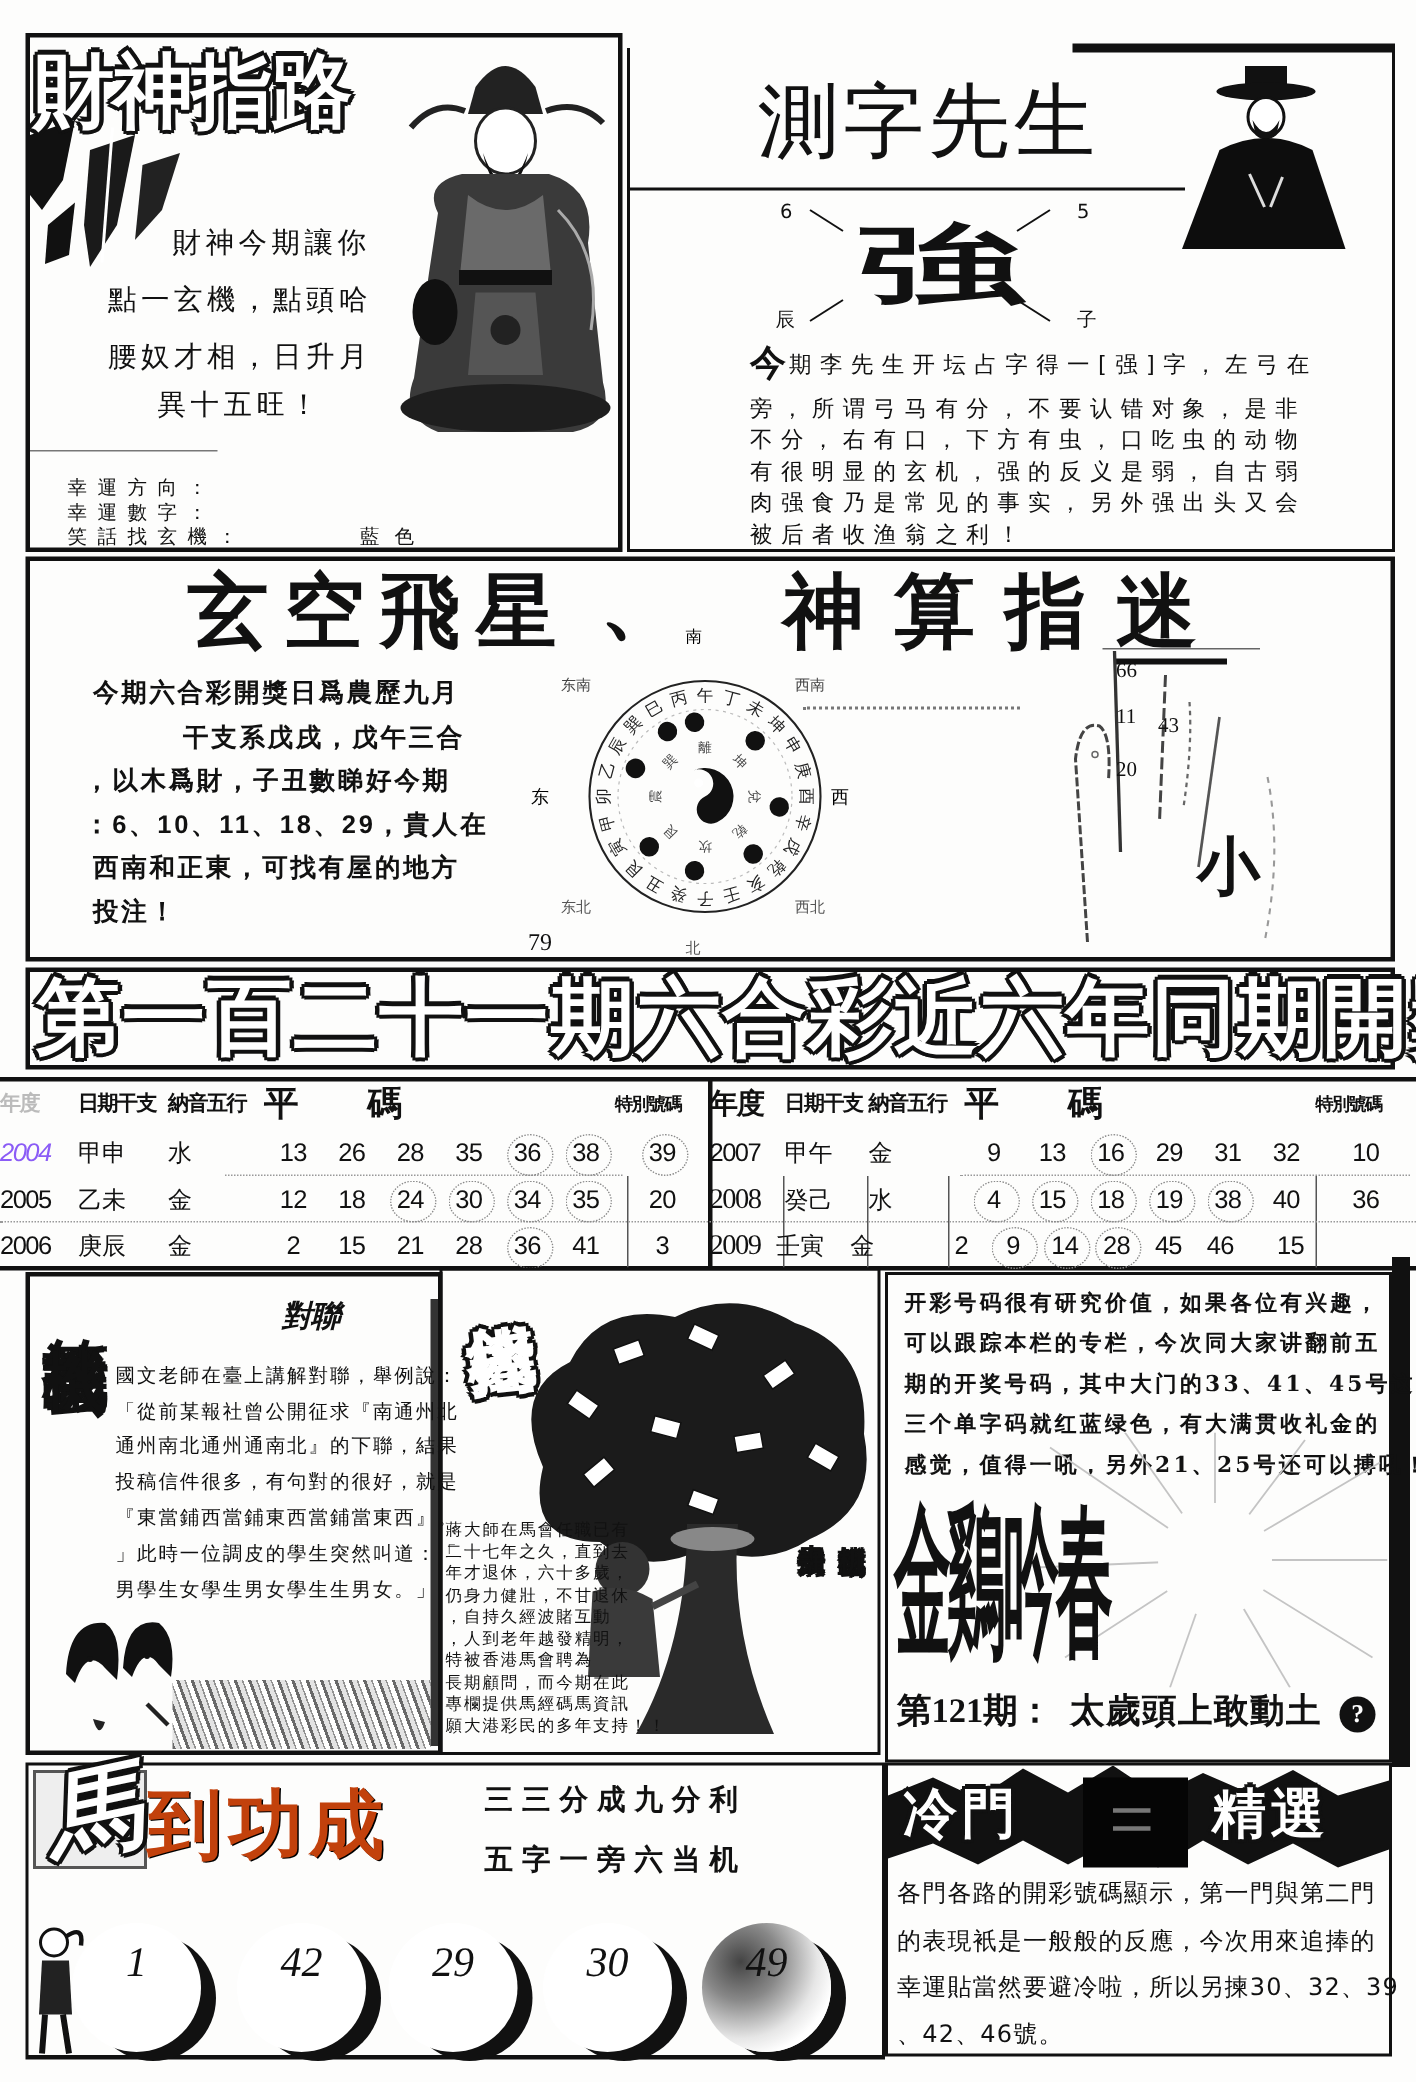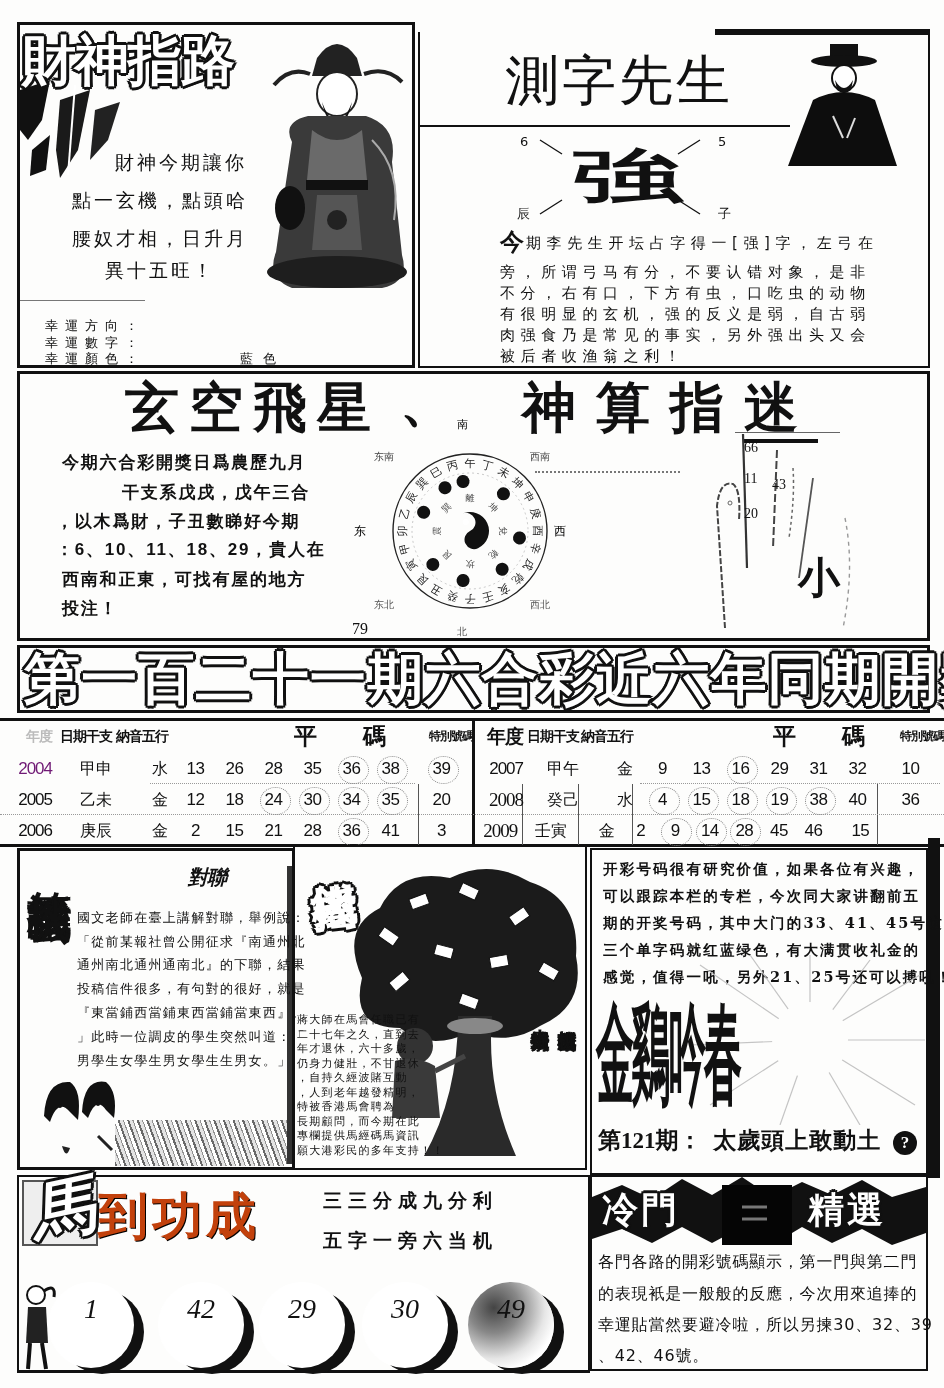--- a/index.html
+++ b/index.html
@@ -23,21 +23,21 @@
 .cz-lead{font-size:24px;font-weight:bold;letter-spacing:2px;vertical-align:-2px}
 
 .xk-title{font-size:54px;font-weight:bold;letter-spacing:10px;line-height:60px}
 .xk-last{border-bottom:4px solid #111}
 .xk-line{font-size:17px;font-weight:bold;letter-spacing:1.8px;line-height:22px}
 .hand-num{font-family:"Liberation Serif",serif;font-size:14px;line-height:16px}
 
 .banner-title{font-size:56px;font-weight:bold;letter-spacing:1.2px;line-height:50px}
 
 .trow{position:absolute;display:flex;align-items:center;height:31px;line-height:31px}
-.c{text-align:right;font-size:16px}
+.c{text-align:left;font-size:16px}
 .hdr{font-size:14px;font-weight:bold;letter-spacing:-1px}
 .num{position:relative;width:39px;text-align:center;font-size:17px;letter-spacing:-0.5px;font-family:"Liberation Sans",sans-serif}
 .num[data-circled="true"]::before{content:"";position:absolute;left:50%;top:50%;width:29px;height:26px;margin:-13px 0 0 -14px;border:1.5px dotted #8a8a8a;border-radius:50%}
 .yr{font-family:"Liberation Sans",sans-serif;font-size:17px;letter-spacing:-1px}
 
 .jk-title{font-size:44px;font-weight:bold;writing-mode:vertical-rl;letter-spacing:2px;line-height:48px}
 .jk-line{font-size:13px;letter-spacing:1.3px;line-height:16px}
 
 .tr-title{font-size:46px;font-weight:bold;writing-mode:vertical-rl;line-height:54px;transform:rotate(-6deg)}
 .tr-line{font-size:11px;letter-spacing:1.3px;line-height:14px}
@@ -85,21 +85,21 @@
     <ellipse cx="75" cy="242" rx="70" ry="16" fill="#1e1e1e"></ellipse>
     <path d="M110,110 Q140,140 132,190" stroke="#aaa" stroke-width="2" fill="none"></path>
   </svg>
   <div class="a cs-line" style="left:115px;top:150px">財神今期讓你</div>
   <div class="a cs-line" style="left:72px;top:188px">點一玄機，點頭哈</div>
   <div class="a cs-line" style="left:72px;top:226px">腰奴才相，日升月</div>
   <div class="a cs-line" style="left:105px;top:258px">異十五旺！</div>
   <div class="bar" style="left:20px;top:300px;width:125px;height:1px;background:#777"></div>
   <div class="a lucky" style="left:45px;top:318px">幸運方向：</div>
   <div class="a lucky" style="left:45px;top:335px">幸運數字：</div>
-  <div class="a lucky" style="left:45px;top:351px">幸運顏色：</div>
+  <div class="a lucky" style="left:45px;top:351px">笑話找玄機：</div>
   <div class="a lucky" style="left:240px;top:318px"></div>
   <div class="a lucky" style="left:240px;top:335px"></div>
   <div class="a lucky" style="left:240px;top:351px;letter-spacing:10px">藍色</div>
 </section>
 
 <section>
   <div class="frame" style="left:418px;top:32px;width:512px;height:336px;border-width:0 2px 2px 2px"></div>
   <div class="bar" style="left:715px;top:29px;width:215px;height:6px"></div>
   <div class="bar" style="left:418px;top:125px;width:372px;height:2px"></div>
   <div class="a cz-title" style="left:505px;top:50px">測字先生</div>
@@ -332,21 +332,21 @@
   <div class="trow" style="left:0;top:721px;width:473px">
     <span class="c hdr" style="width:52px;color:#bbb">年度</span>
     <span class="c hdr" style="width:60px">日期干支</span>
     <span class="c hdr" style="width:56px">納音五行</span>
     <span style="width:8px"></span>
     <span class="c" style="width:234px;font-size:23px;font-weight:bold;padding-right:24px">平　　碼</span>
     <span class="c hdr" style="width:63px;font-size:12px">特別號碼</span>
   </div>
 
   <div class="trow" style="left:0;top:753px;width:473px">
-    <span class="c yr" style="width:52px;color:#701a75;">2004</span>
+    <span class="c yr" style="width:52px;color:#8b5cf6;font-style:italic">2004</span>
     <span class="c" style="width:60px">甲申</span>
     <span class="c" style="width:56px">水</span>
     <span style="width:8px"></span>
     <span class="num" data-circled="false">13</span>
     <span class="num" data-circled="false">26</span>
     <span class="num" data-circled="false">28</span>
     <span class="num" data-circled="false">35</span>
     <span class="num" data-circled="true">36</span>
     <span class="num" data-circled="true">38</span>
     <span class="num" style="width:63px" data-circled="true">39</span>

